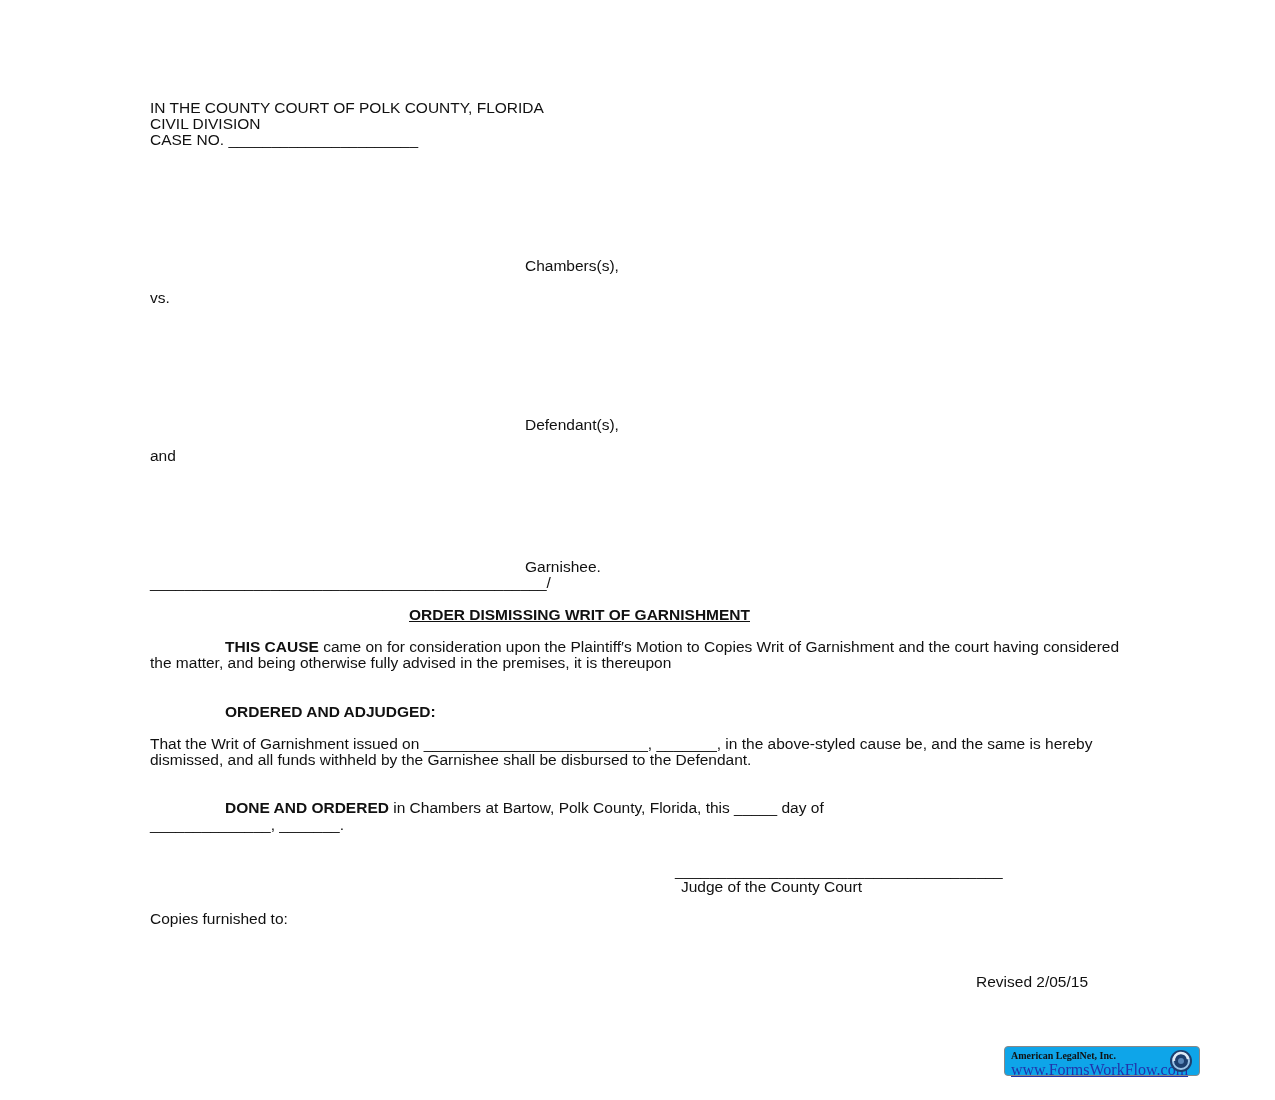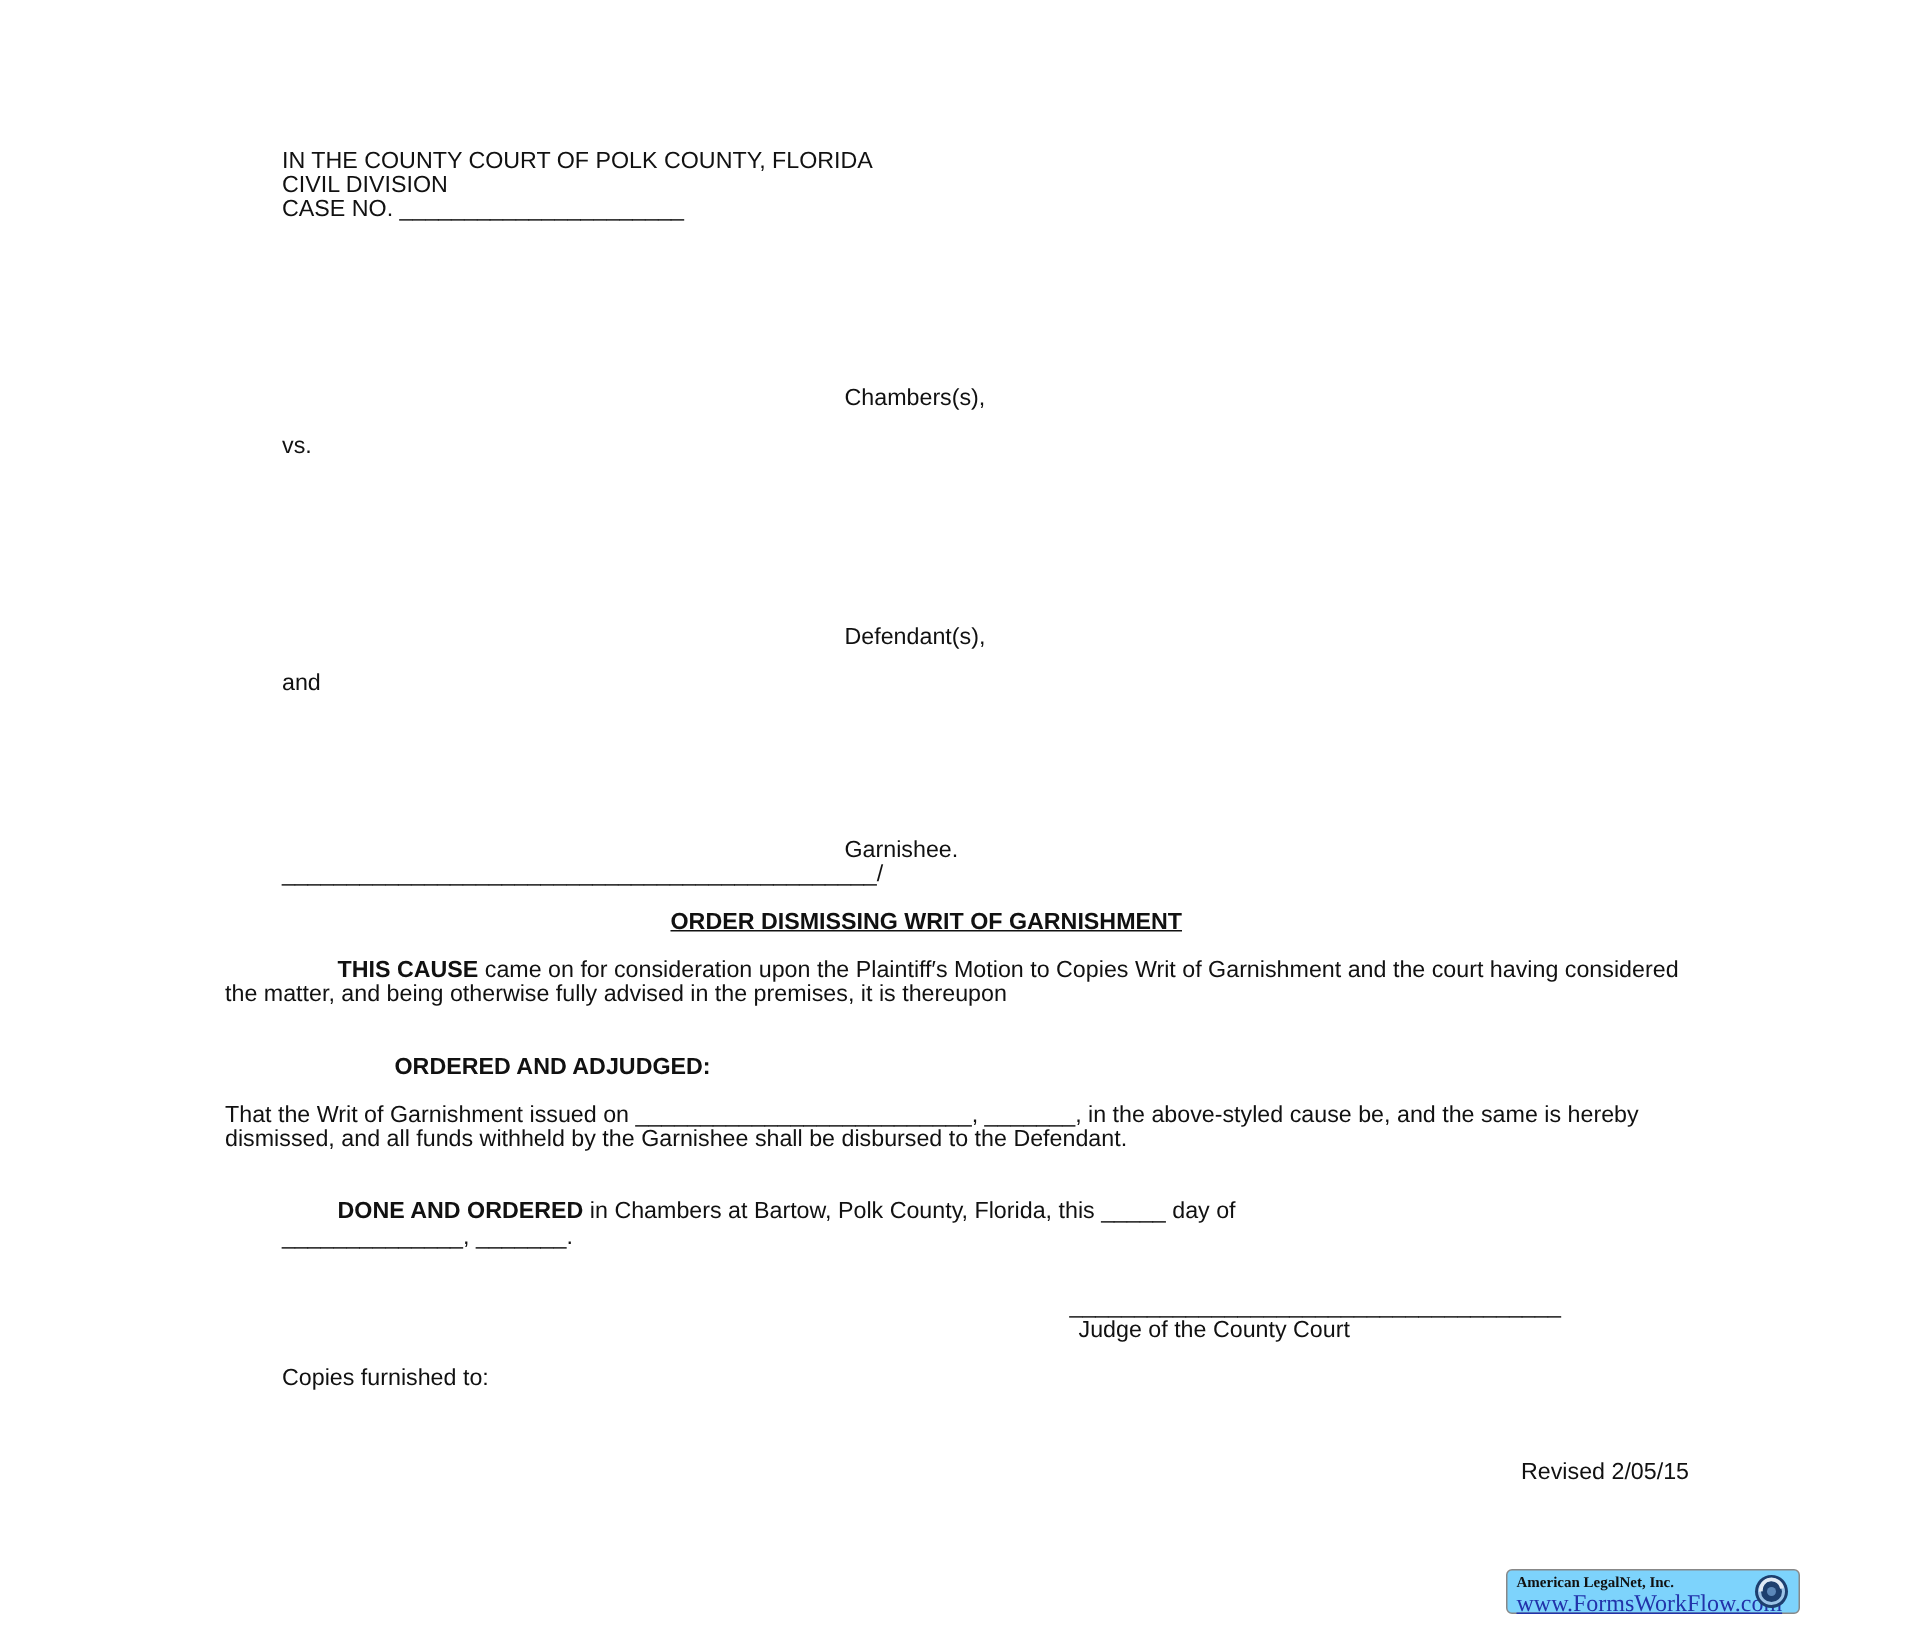--- a/index.html
+++ b/index.html
@@ -1,24 +1,24 @@
 <!DOCTYPE html>
 <html><head>
 <meta charset="utf-8">
 <style>
   html, body { margin:0; padding:0; background:#ffffff; }
   body { width:1275px; height:1100px; position:relative; overflow:hidden;
          font-family:"Liberation Sans", sans-serif; color:#111; font-size:15.5px; }
-  .abs { position:absolute; white-space:nowrap; line-height:16px;margin-left:38px; }
+  .abs { position:absolute; white-space:nowrap; line-height:16px; }
   .b { font-weight:bold; }
   .u { text-decoration:underline; }
   .para { position:absolute; left:150px; width:970px; line-height:16.3px; white-space:normal; }
   .indent { display:inline-block; width:75px; }
   .badge { position:absolute; left:1004px; top:1046px; width:194px; height:28px;
-           border:1px solid #888; border-radius:4px; background:#7dd3fc;text-align:right; }
+           border:1px solid #888; border-radius:4px; background:#0ea5e9;text-align:right; }
   .badge .t1 { position:absolute; left:6px; top:3px; font-family:"Liberation Serif", serif;
                font-size:10px; font-weight:bold; color:#111; }
   .badge .t2 { position:absolute; left:6px; top:14px; font-family:"Liberation Serif", serif;
                font-size:16px; color:#2233aa; text-decoration:underline; }
   .badge .logo { position:absolute; right:6px; top:2px; width:24px; height:24px; }
 </style>
 </head>
 <body>
 
 <div class="abs" style="left:150px;top:100px;">IN THE COUNTY COURT OF POLK COUNTY, FLORIDA</div>

